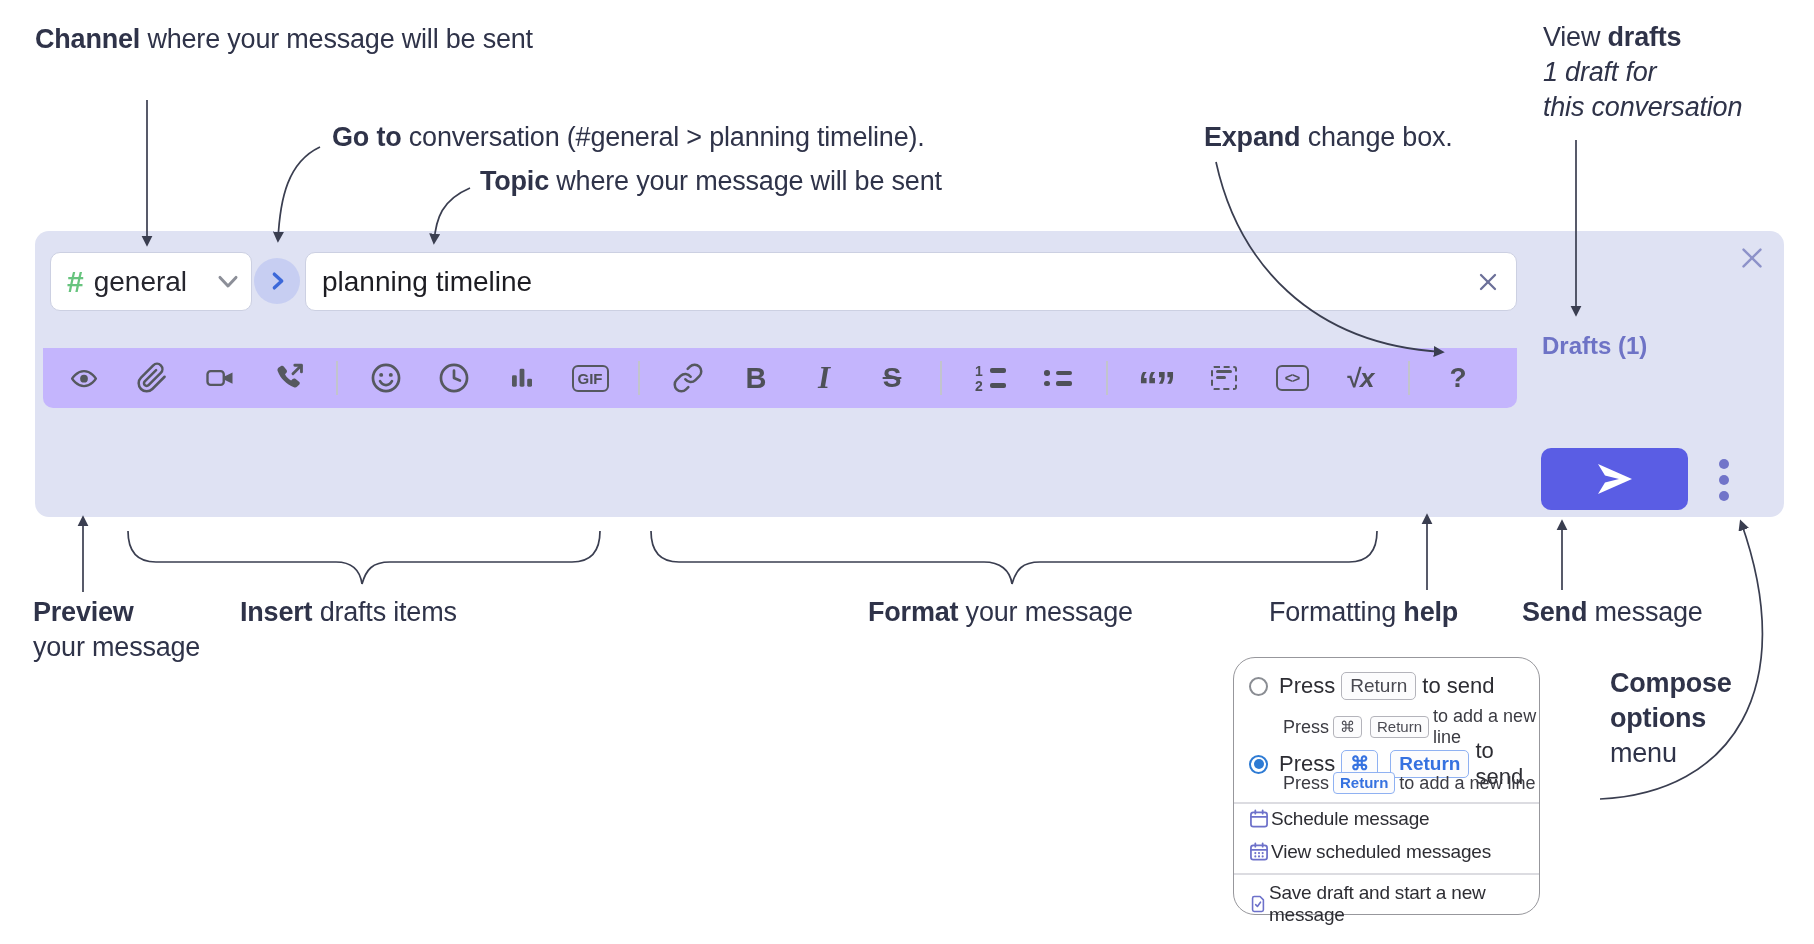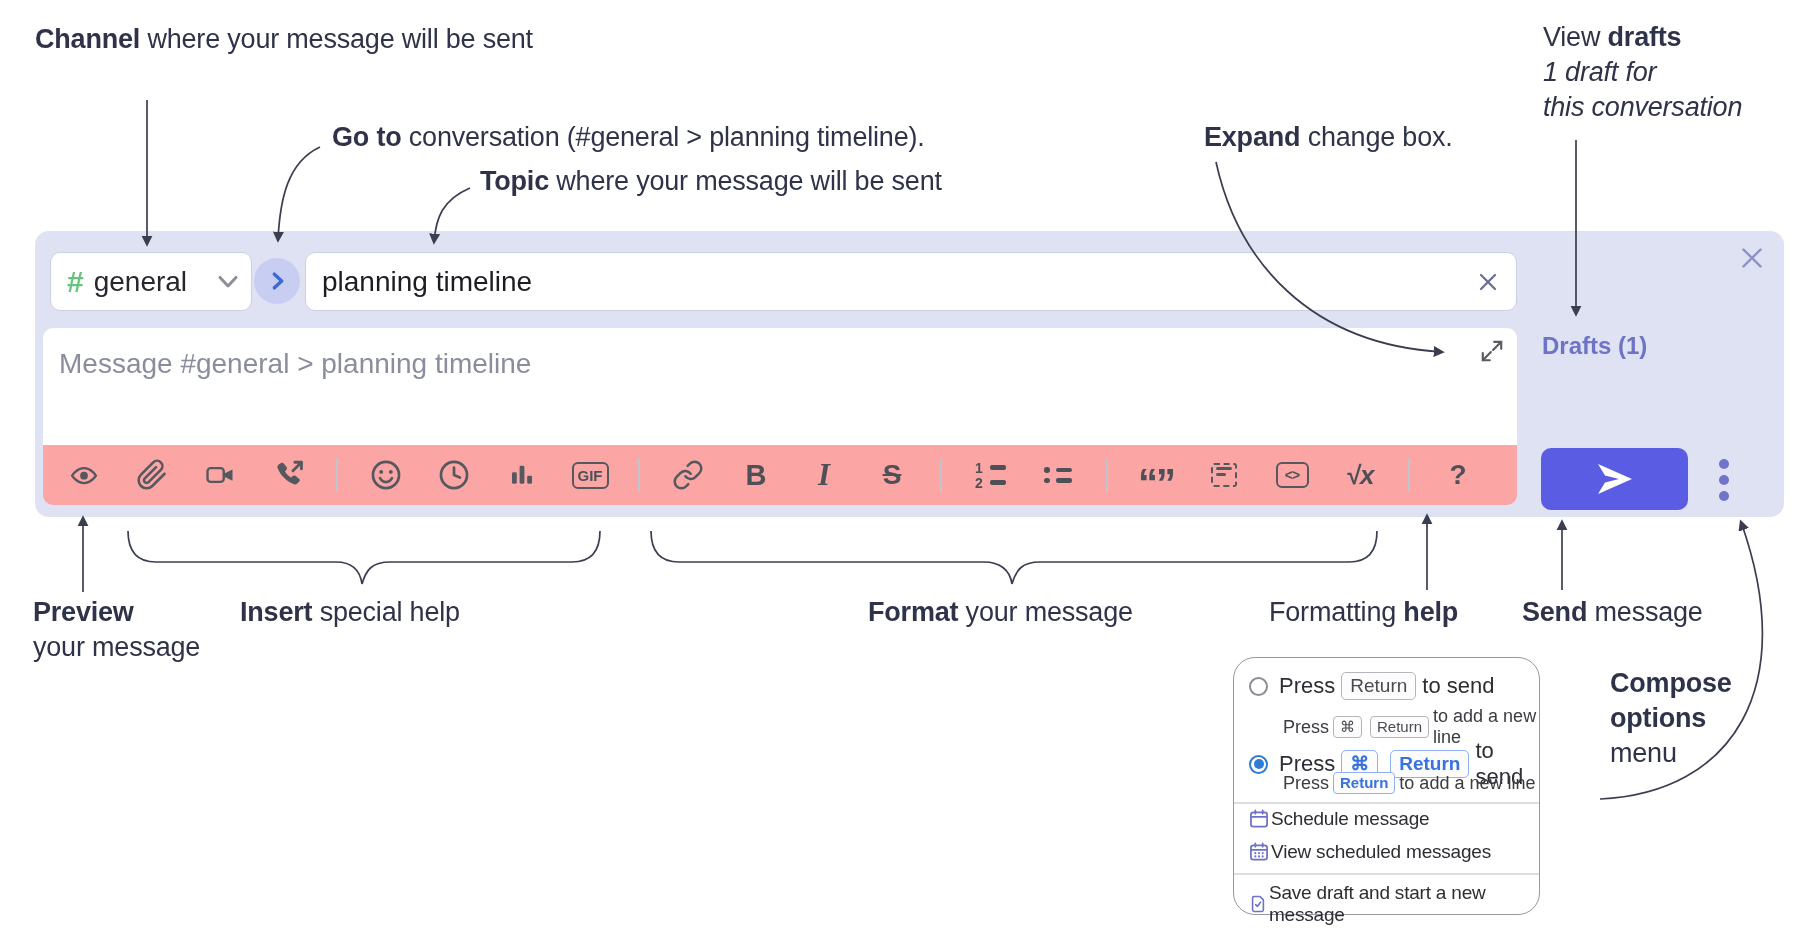--- a/index.html
+++ b/index.html
@@ -21,22 +21,22 @@
   .topic input{width:100%;height:100%;border:none;outline:none;background:transparent;font-family:inherit;
         font-size:28px;color:#1c1c22;padding:0 60px 0 16px;box-sizing:border-box;border-radius:10px;}
   .topic .clr{position:absolute;right:14px;top:15px;width:28px;height:28px;display:flex;align-items:center;justify-content:center;cursor:pointer;}
   .bclose{position:absolute;left:1700px;top:10px;width:34px;height:34px;display:flex;align-items:center;justify-content:center;cursor:pointer;}
   .msgbox{position:absolute;left:8px;top:97px;width:1474px;height:177px;}
   .msgarea{position:relative;width:100%;height:117px;background:#fff;border-radius:10px 10px 0 0;}
   .msgarea textarea{width:100%;height:100%;border:none;outline:none;resize:none;background:transparent;
         font-family:inherit;font-size:28px;color:#26262e;padding:20px 60px 0 16px;box-sizing:border-box;border-radius:10px 10px 0 0;}
   .msgarea textarea::placeholder{color:#8a8d9e;opacity:1;}
   .expand{position:absolute;right:12px;top:10px;width:26px;height:26px;cursor:pointer;}
-  .tbar{position:relative;width:100%;height:60px;background:#fca5a5;border-radius:0 0 10px 10px;
-        display:flex;align-items:center;gap:28px;padding-left:21px;box-sizing:border-box;}
+  .tbar{position:relative;width:100%;height:60px;background:#c4b5fd;border-radius:0 0 10px 10px;
+        display:flex;align-items:center;gap:28px;padding-left:21px;box-sizing:border-box;margin-top:20px;}
   .tbi{width:40px;height:44px;display:flex;align-items:center;justify-content:center;background:none;border:none;padding:0;cursor:pointer;color:#55585f;}
   .tdiv{width:2px;height:34px;background:#c2c4cd;flex:0 0 2px;}
   .lb{font-family:"Liberation Sans",sans-serif;color:#4e5058;}
   .lbB{font-size:29px;font-weight:800;}
   .lbI{font-family:"Liberation Serif",serif;font-style:italic;font-size:31px;font-weight:600;}
   .lbS{font-size:28px;font-weight:600;text-decoration:line-through;}
   .lbQ{font-size:40px;font-weight:700;letter-spacing:-2px;line-height:10px;position:relative;top:8px;}
   .lbM{font-size:26px;font-weight:600;font-style:italic;}
   .lbH{font-size:28px;font-weight:600;}
   .gifbox{border:2.5px solid #55585f;border-radius:6px;font-size:15px;font-weight:700;padding:3px 4px;color:#4e5058;}
@@ -112,21 +112,21 @@
   <div class="note" style="left:1543px;top:20px">
     <div><span>View </span><b>drafts</b></div>
     <div class="it">1 draft for</div>
     <div class="it">this conversation</div>
   </div>
   <div class="note" style="left:33px;top:595px">
     <div><b>Preview</b></div>
     <div>your message</div>
   </div>
   <div class="note" style="left:240px;top:595px">
-    <b>Insert</b><span> special help</span>
+    <b>Insert</b><span> drafts items</span>
   </div>
   <div class="note" style="left:868px;top:595px">
     <b>Format</b><span> your message</span>
   </div>
   <div class="note" style="left:1269px;top:595px">
     <span>Formatting </span><b>help</b>
   </div>
   <div class="note" style="left:1522px;top:595px">
     <b>Send</b><span> message</span>
   </div>
@@ -167,31 +167,20 @@
     <span class="bclose">
       <svg width="32" height="32" viewBox="0 0 34 34">
           <g stroke="#8d92c9" stroke-width="2.6" stroke-linecap="round">
             <line x1="8" y1="8" x2="26" y2="26"></line>
             <line x1="26" y1="8" x2="8" y2="26"></line>
           </g>
         </svg>
     </span>
 
     <div class="msgbox">
-      <div class="msgarea">
-        <textarea placeholder="Message #general &gt; planning timeline" style=""></textarea>
-        <span class="expand">
-          <svg width="26" height="26" viewBox="0 0 24 24" fill="none" stroke="#5a5c63" stroke-width="2" stroke-linecap="round" stroke-linejoin="round">
-            <polyline points="14 3.5 20.5 3.5 20.5 10"></polyline>
-              <line x1="20.5" y1="3.5" x2="13" y2="11"></line>
-            <polyline points="10 20.5 3.5 20.5 3.5 14"></polyline>
-              <line x1="3.5" y1="20.5" x2="11" y2="13"></line>
-          </svg>
-        </span>
-      </div>
 
       <div class="tbar">
         <button class="tbi">
           <svg width="36" height="30" viewBox="0 0 24 24">
             <path d="M2.5 12.5s3.6-6 9.5-6 9.5 6 9.5 6-3.6 6-9.5 6-9.5-6-9.5-6z" fill="none" stroke="#55585f" stroke-width="1.9" stroke-linejoin="round"></path>
             <circle cx="12" cy="12.5" r="3.1" fill="#55585f"></circle>
           </svg>
         </button>
         <button class="tbi">
           <svg width="32" height="32" viewBox="0 0 24 24">

